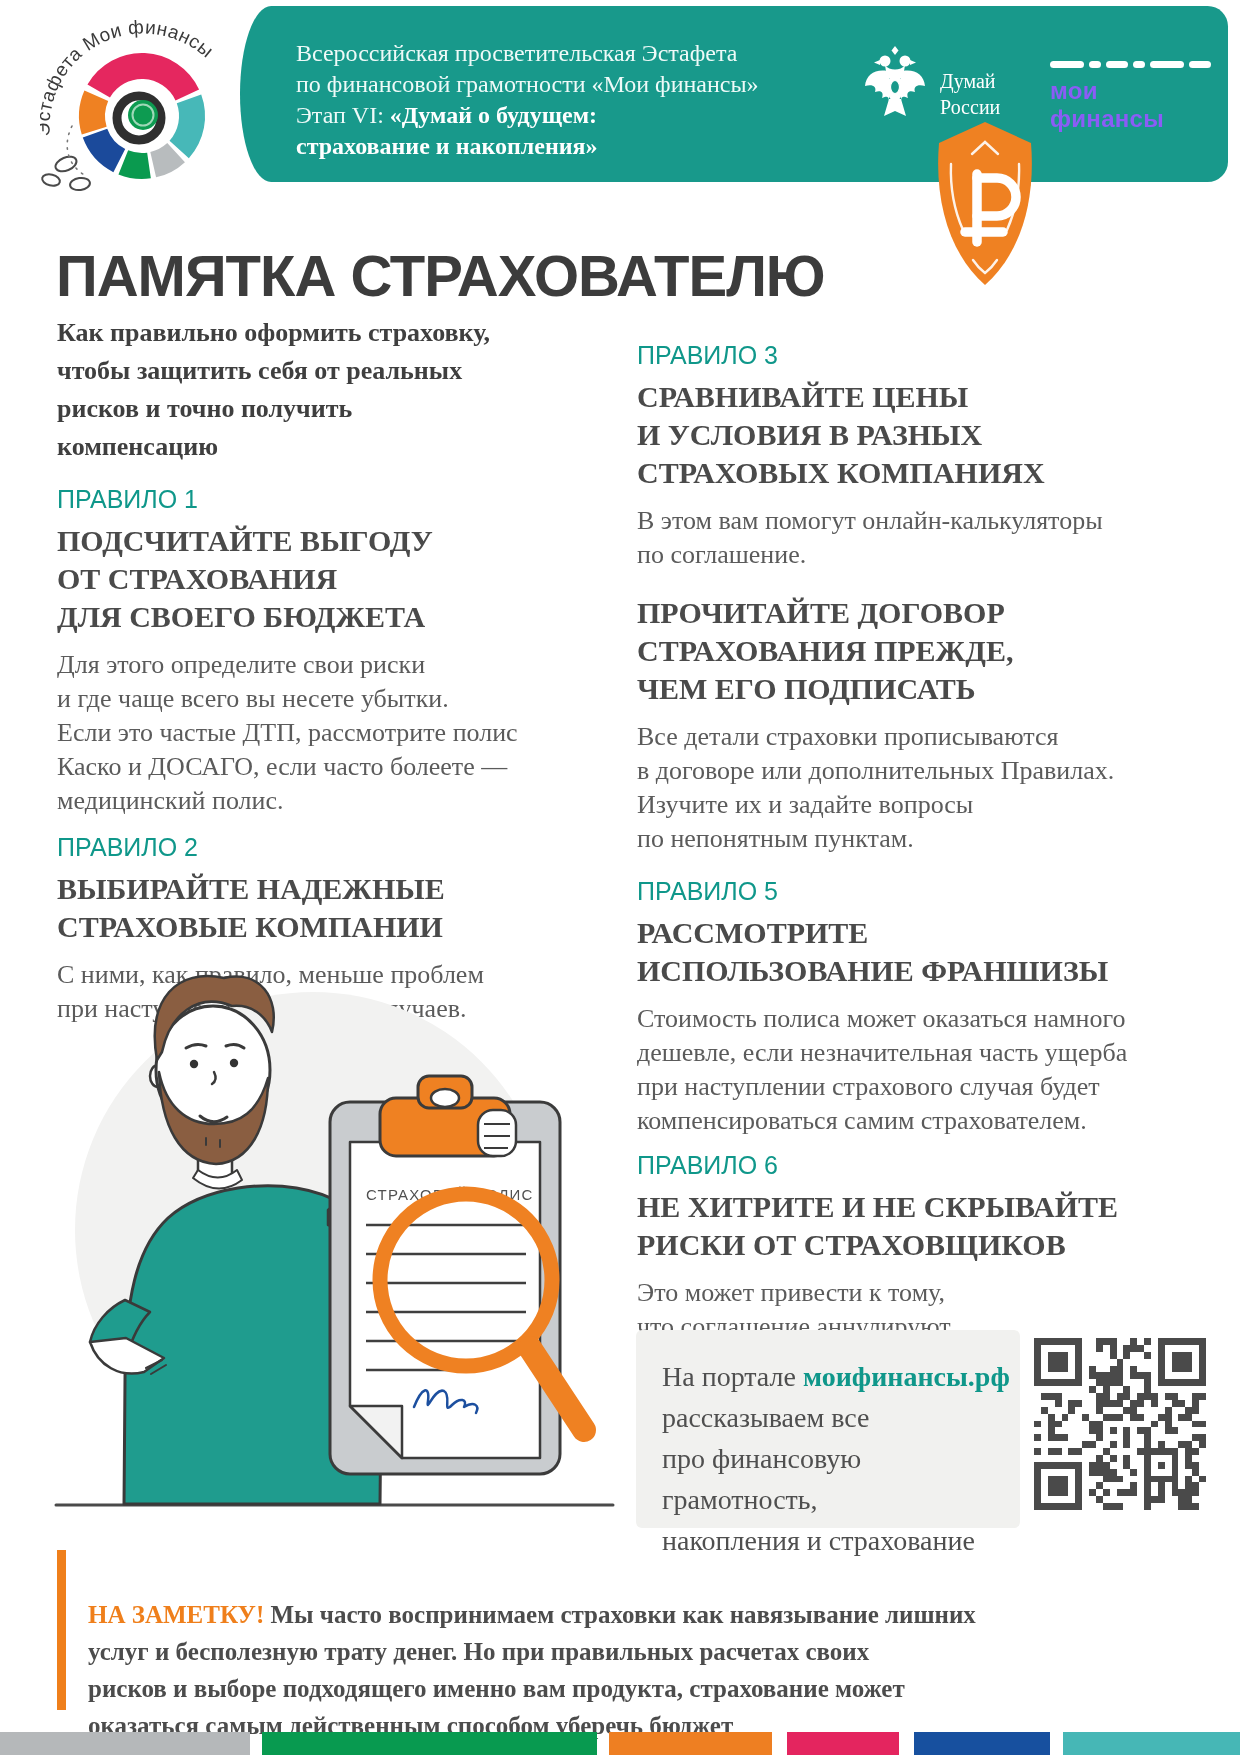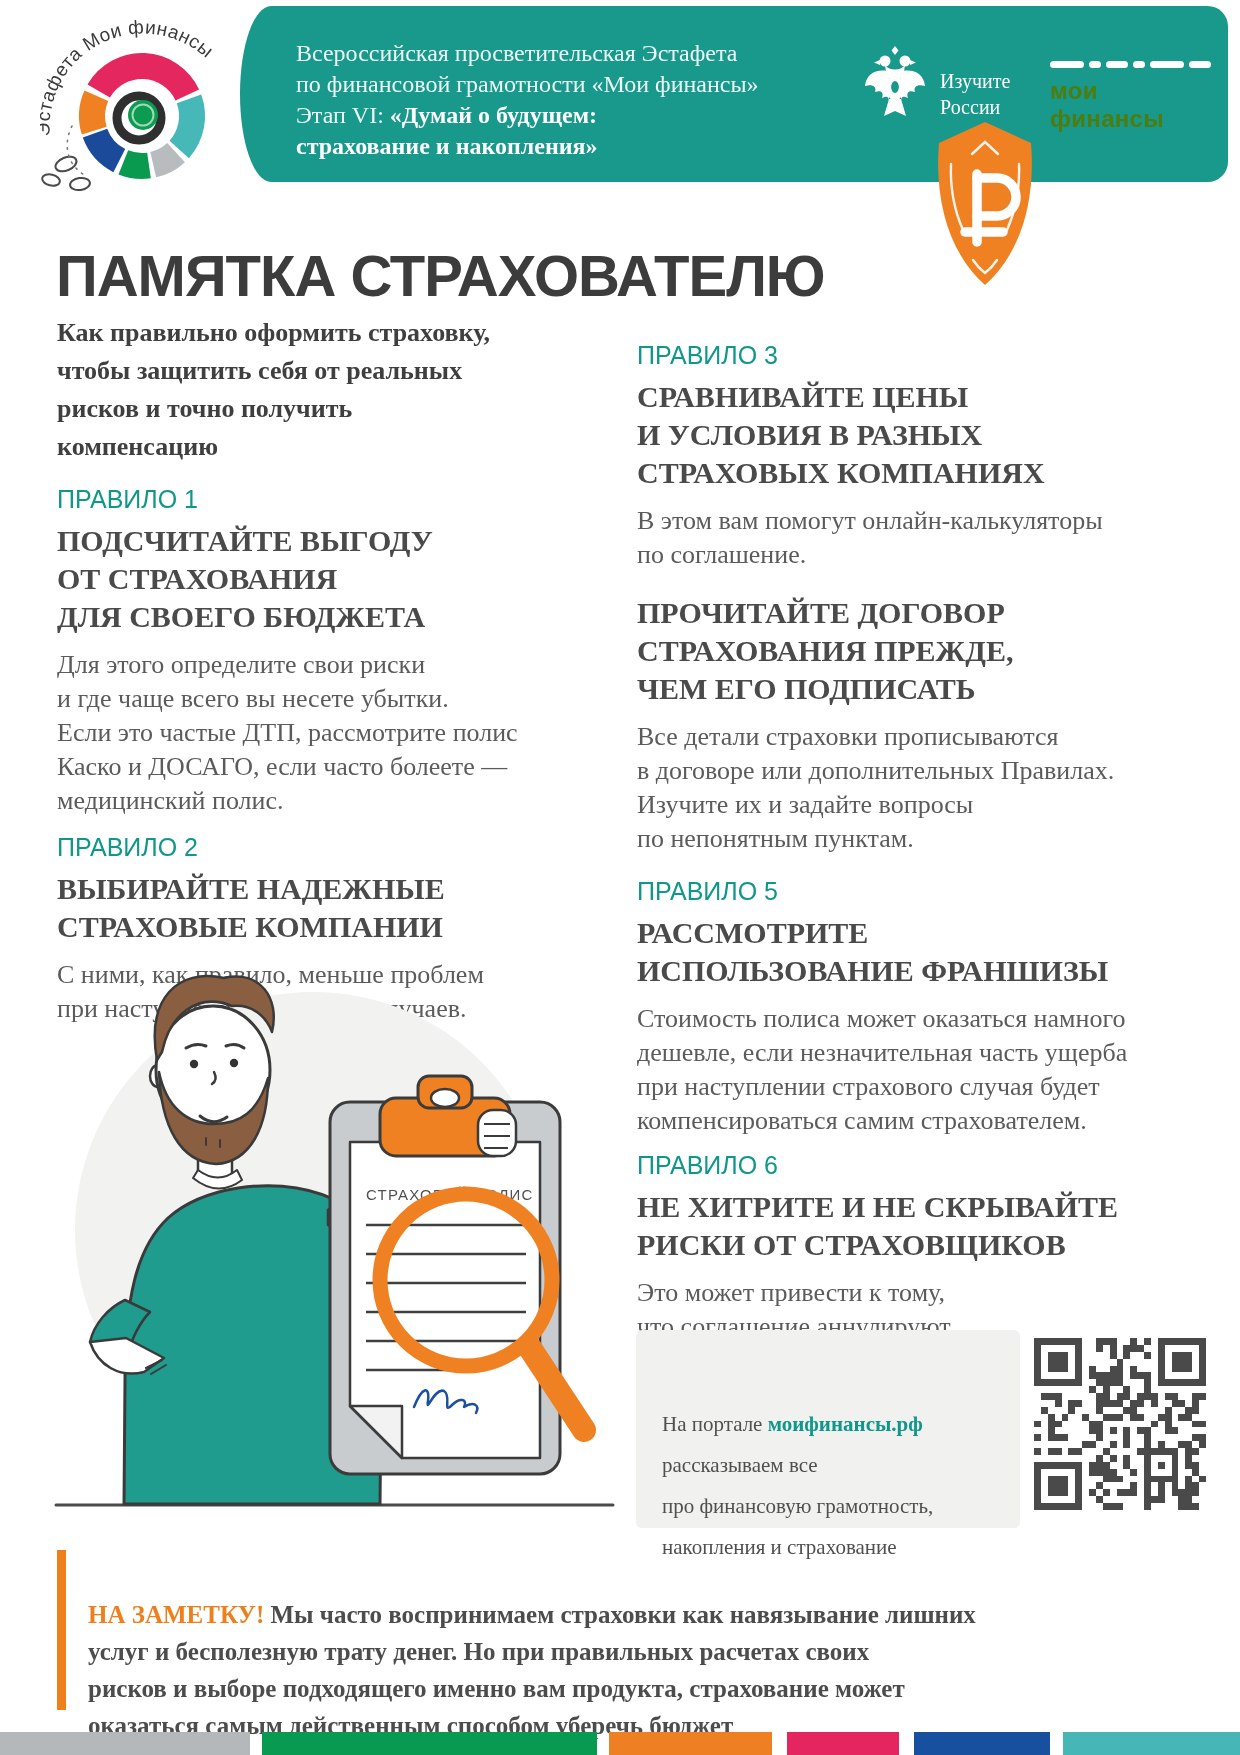--- a/index.html
+++ b/index.html
@@ -20,21 +20,21 @@
   .hdr-text {
     left:296px; top:38px; width:560px;
     font-size:24px; line-height:31px; color:#eefaf8; font-weight:400;
   }
   .hdr-text b { font-weight:700; color:#ffffff; }
   .eagle-wrap { left:862px; top:44px; width:66px; height:84px; }
   .minfin-label { left:940px; top:68px; font-size:20px; line-height:26px; color:#ffffff; }
   .mf-logo { left:1050px; top:60px; width:165px; }
   .mf-dashes { display:flex; gap:5px; align-items:center; height:8px; margin-bottom:9px; }
   .mf-dashes i { display:block; height:7px; border-radius:4px; background:#ffffff; }
-  .mf-text { font-size:24px; font-weight:700; color:#4d7c0f; letter-spacing:.3px; }
+  .mf-text { font-size:24px; font-weight:700; color:#8b5cf6; letter-spacing:.3px; }
   .shield-wrap { left:925px; top:112px; width:120px; height:180px; }
 
   
   .main-title { left:56px; top:244px; font-size:58px; line-height:64px; font-weight:700;
                 color:#3c3c3c; letter-spacing:-1px; }
   .intro { left:57px; top:314px; width:540px; font-size:26px; line-height:38px;
            font-weight:700; color:#3f3f3f; }
 
   
   .rule { position:absolute; width:520px; }
@@ -44,21 +44,21 @@
   .r4 { left:637px; top:586px; width:565px; }
   .r5 { left:637px; top:876px; width:565px; }
   .r6 { left:637px; top:1150px; width:565px; }
   .rule-label   { font-size:25px; line-height:30px; font-weight:400; color:#0f978a; }
   .rule-heading { font-size:30px; line-height:38px; font-weight:700; color:#4a4a4a; margin-top:8px; }
   .rule-body    { font-size:26px; line-height:34px; font-weight:400; color:#5b5b5b; margin-top:12px; }
 
   
   .qr-box { left:636px; top:1330px; width:384px; height:198px; background:#f1f1ef; border-radius:6px;
             padding:26px 0 0 26px; }
-  .qr-text { font-size:21px; line-height:41px; color:#4f4f4f;margin-top:48px; }
+  .qr-text { font-size:28px; line-height:41px; color:#4f4f4f; }
   .qr-text b { color:#0f978a; font-weight:700; }
   .qr-wrap { left:1034px; top:1338px; width:172px; height:172px; }
 
   
   .illus-wrap { left:28px; top:880px; width:600px; height:632px; }
 
   
   .note-bar { left:57px; top:1550px; width:9px; height:160px; background:#ef7f1b; }
   .note { left:88px; top:1596px; width:1112px; font-size:25px; line-height:37px;
           font-weight:700; color:#4c4c4c; }
@@ -117,21 +117,21 @@
       <path d="M18 16 l-6 2.5 6 2.5 Z"></path>
         <path d="M48 16 l6 2.5 -6 2.5 Z"></path>
       <path d="M23 21 C27 27 39 27 43 21 L41 34 H25 Z"></path>
       <path d="M25 27 C13 25 4 31 3 42 C10 40 15 42 13 48 C19 46 22 48 20 54 C25 52 27 52 26 57 L30 42 Z"></path>
       <path d="M41 27 C53 25 62 31 63 42 C56 40 51 42 53 48 C47 46 44 48 46 54 C41 52 39 52 40 57 L36 42 Z"></path>
       <ellipse cx="33" cy="44" rx="8" ry="13"></ellipse>
       <path d="M27 55 L22 72 L33 67 L44 72 L39 55 Z"></path>
       <ellipse cx="33" cy="43" rx="4.5" ry="6.5" fill="#18998b" stroke="#ffffff" stroke-width="1.2"></ellipse>
     </svg>
   </div>
-  <p class="abs minfin-label preline">Изучите
+  <p class="abs minfin-label preline">Думай
 России</p>
 
   <div class="abs mf-logo">
     <div class="mf-dashes">
       <i style="width:34px"></i>
         <i style="width:12px"></i>
         <i style="width:22px"></i>
         <i style="width:12px"></i>
         <i style="width:34px"></i>
         <i style="width:22px"></i>

